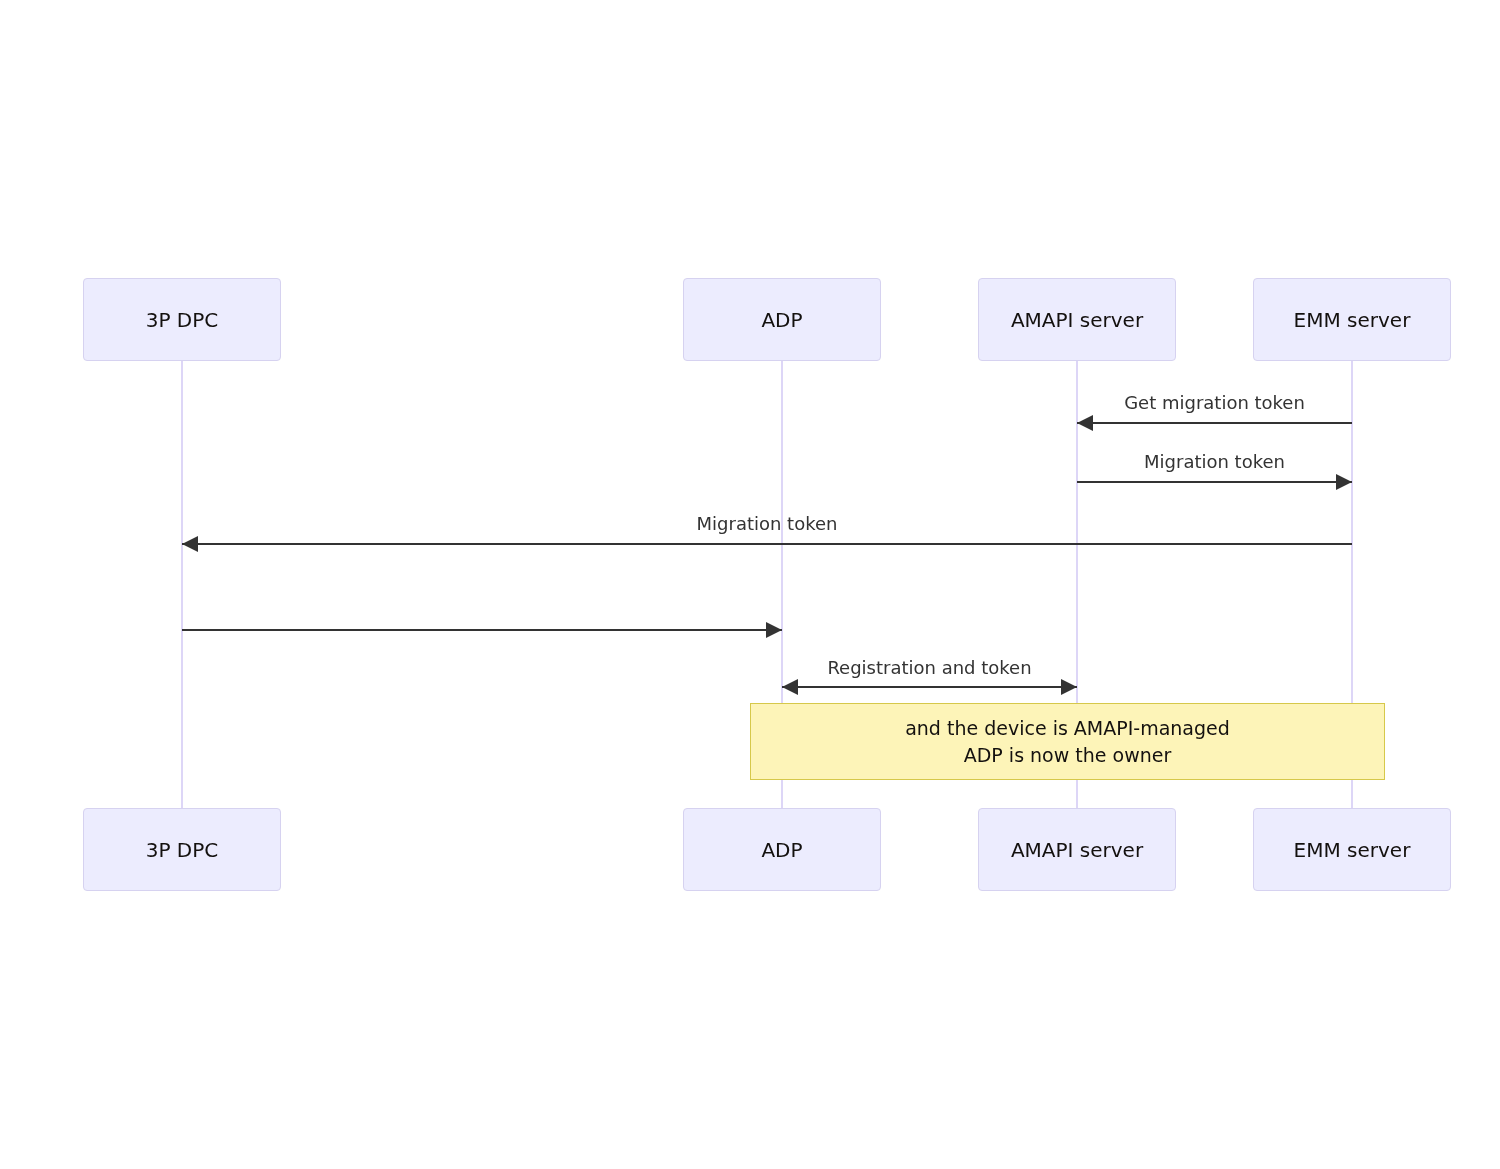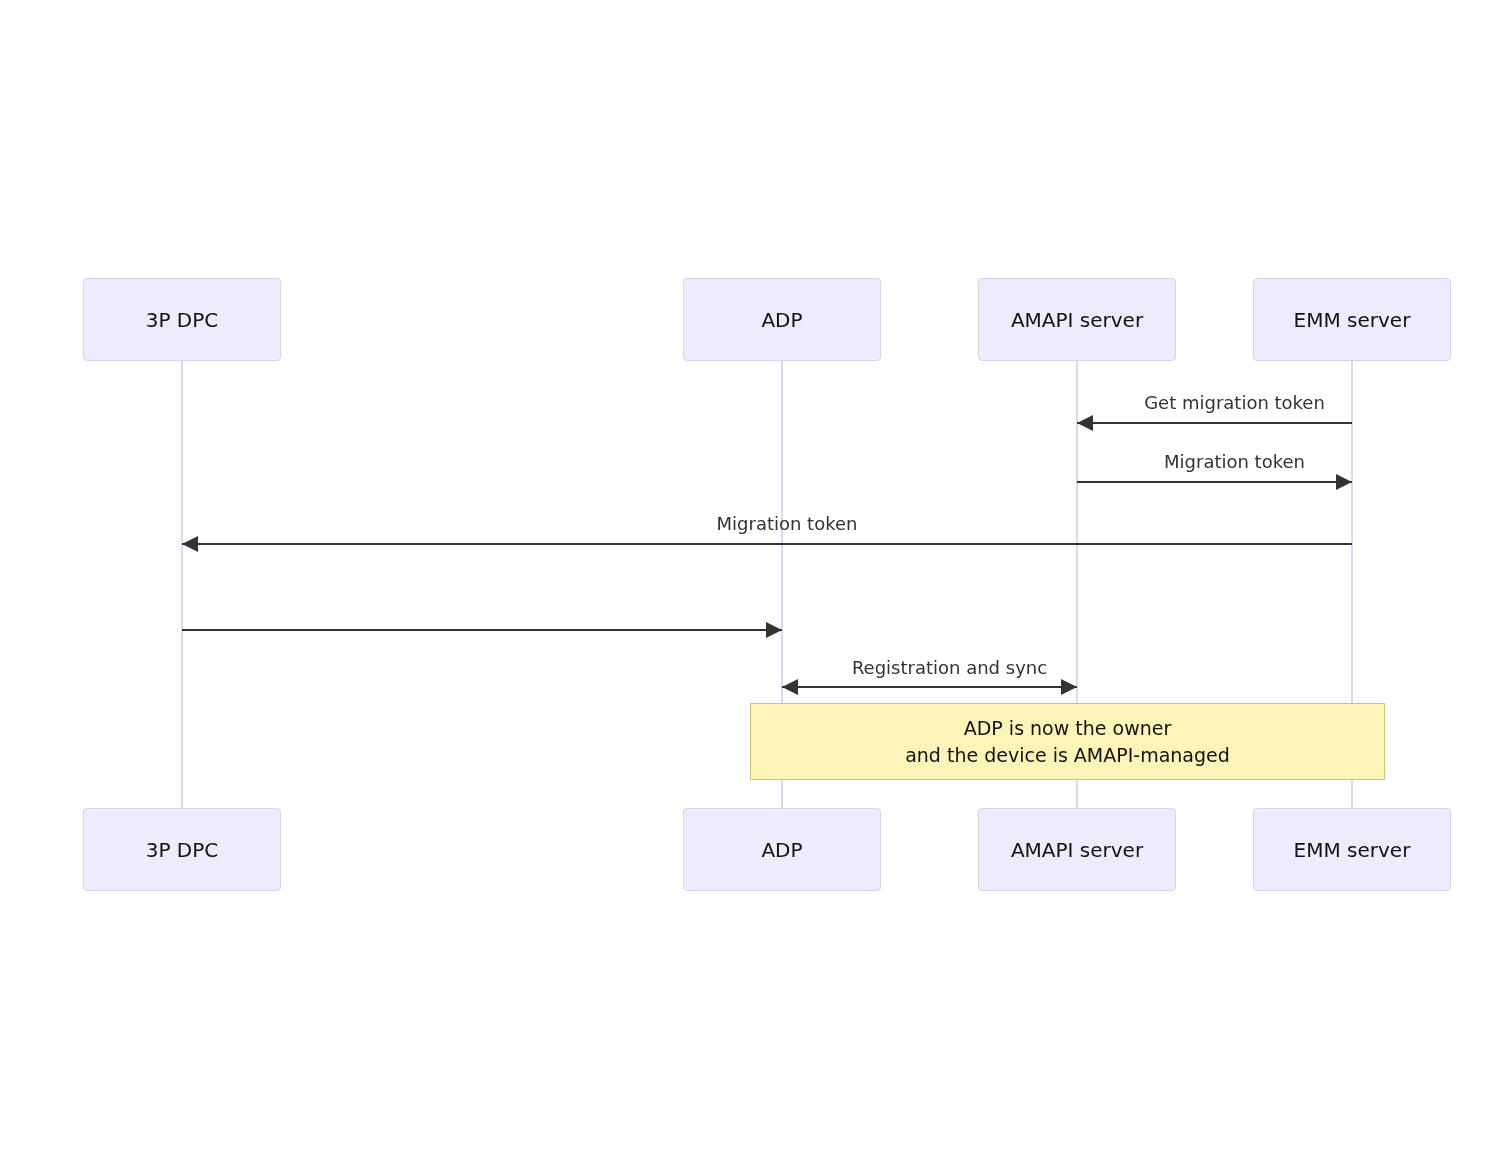--- a/index.html
+++ b/index.html
@@ -63,21 +63,20 @@
     border-right: 16px solid #333333;
   }
   .msg-label {
     position: absolute;
     font-size: 18px;
     color: #333333;
     font-family: "DejaVu Sans", sans-serif;
     text-align: center;
     white-space: nowrap;
     line-height: 25px;
-    margin-left: 20px;
   }
   .note-box {
     position: absolute;
     background: #fdf4b8;
     border: 1px solid #d6c84a;
     box-sizing: border-box;
     display: flex;
     align-items: center;
     justify-content: center;
   }
@@ -120,29 +119,29 @@
   <div class="msg-line" style="left:1060px; top:481px; width:275px;"></div>
   <div class="arrowhead arrow-right" style="left:1319px; top:474px;"></div>
 
   <div class="msg-label" style="left:165px; top:511px; width:1170px;">Migration token</div>
   <div class="msg-line" style="left:165px; top:543px; width:1170px;"></div>
   <div class="arrowhead arrow-left" style="left:165px; top:536px;"></div>
 
   <div class="msg-line" style="left:165px; top:629px; width:600px;"></div>
   <div class="arrowhead arrow-right" style="left:749px; top:622px;"></div>
 
-  <div class="msg-label" style="left:765px; top:655px; width:295px;">Registration and sync</div>
+  <div class="msg-label" style="left:765px; top:655px; width:295px;">Registration and token</div>
   <div class="msg-line" style="left:765px; top:686px; width:295px;"></div>
   <div class="arrowhead arrow-left" style="left:765px; top:679px;"></div>
   <div class="arrowhead arrow-right" style="left:1044px; top:679px;"></div>
 
   <div class="note-box" style="left:733px; top:703px; width:635px; height:77px;">
     <div class="note-text">
+      <div>and the device is AMAPI-managed</div>
       <div>ADP is now the owner</div>
-      <div>and the device is AMAPI-managed</div>
     </div>
   </div>
 
   <div class="participant-box" style="left:66px; top:808px; width:198px; height:83px;">
     <span class="participant-label">3P DPC</span>
   </div>
   <div class="participant-box" style="left:666px; top:808px; width:198px; height:83px;">
     <span class="participant-label">ADP</span>
   </div>
   <div class="participant-box" style="left:961px; top:808px; width:198px; height:83px;">

